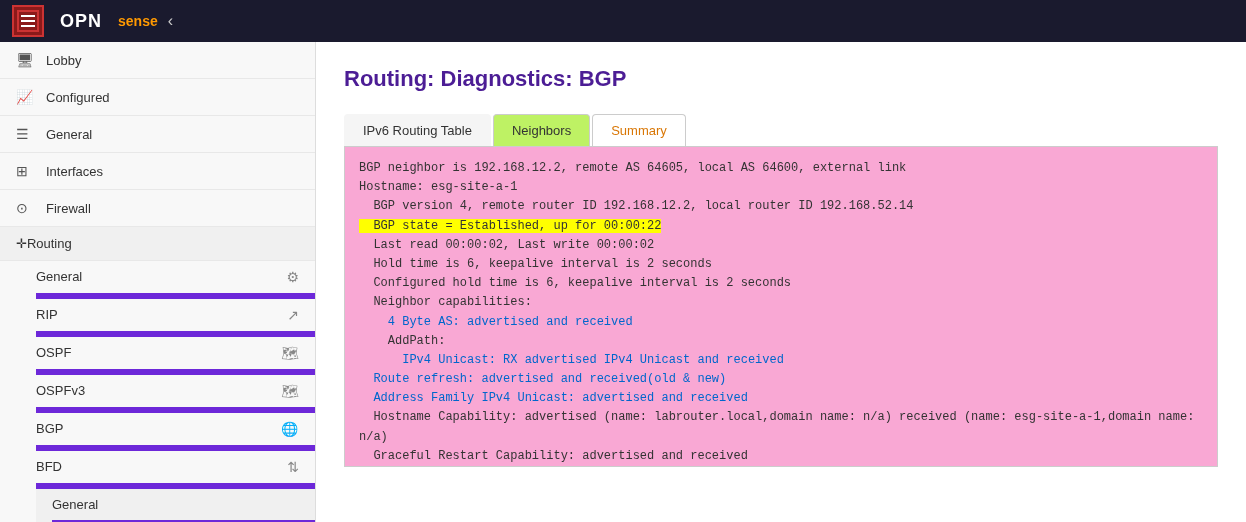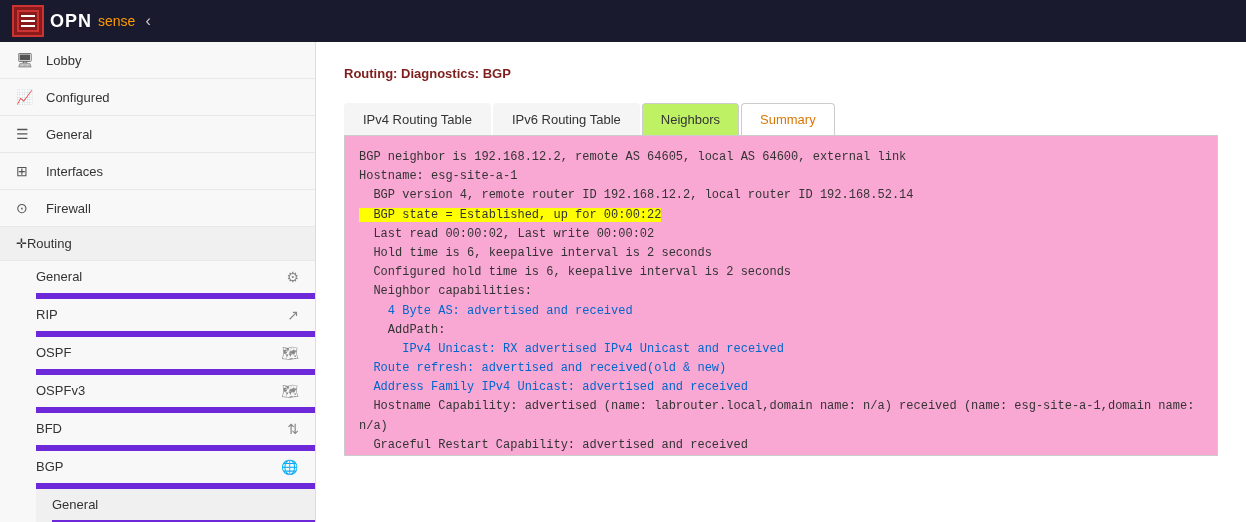--- a/index.html
+++ b/index.html
@@ -10,21 +10,21 @@
       background: #1a1a2e;
       height: 42px;
       display: flex;
       align-items: center;
       padding: 0 12px;
       flex-shrink: 0;
     }
     .navbar-logo {
       display: flex;
       align-items: center;
-      gap: 6px;
+      gap: 16px;
     }
     .logo-icon {
       width: 32px;
       height: 32px;
       background: #8B1A1A;
       border: 2px solid #cc3333;
       display: flex;
       align-items: center;
       justify-content: center;
       color: #fff;
@@ -84,23 +84,23 @@
     }
 
     
     .content {
       flex: 1;
       overflow: auto;
       background: #fff;
       padding: 24px 28px;
     }
     .page-title {
-      font-size: 13px;
+      font-size: 22px;
       font-weight: 600;
-      color: #7f1d1d;
+      color: #4c1d95;
       margin-bottom: 22px;
     }
 
     
     .tabs {
       display: flex;
       border-bottom: 1px solid #ccc;
       margin-bottom: 0;
     }
     .tab {
@@ -167,21 +167,21 @@
   <div class="navbar-logo">
     <div class="logo-icon">
       <svg width="22" height="22" viewBox="0 0 22 22">
         <rect x="1" y="1" width="20" height="20" fill="none" stroke="#cc3333" stroke-width="2"></rect>
         <line x1="4" y1="6" x2="18" y2="6" stroke="#fff" stroke-width="2"></line>
         <line x1="4" y1="11" x2="18" y2="11" stroke="#fff" stroke-width="2"></line>
         <line x1="4" y1="16" x2="18" y2="16" stroke="#fff" stroke-width="2"></line>
       </svg>
     </div>
     <span style="color:#fff;font-size:18px;font-weight:bold;letter-spacing:1px;">OPN</span>
-      <span style="color:#f90;font-size:14px;">sense</span>
+      <span style="color:#f90;font-size:14px;font-weight:bold;">sense</span>
   </div>
   <span class="navbar-toggle">‹</span>
 </div>
 
 <div class="main-layout">
 
   <div class="sidebar">
     <div class="sidebar-item">
       <span class="icon">🖥</span>
       <span>Lobby</span>
@@ -220,43 +220,42 @@
         </div>
         <div class="sidebar-sub-item">
           <span>OSPF</span>
           <span style="color:#888;font-size:14px;">🗺</span>
         </div>
         <div class="sidebar-sub-item">
           <span>OSPFv3</span>
           <span style="color:#888;font-size:14px;">🗺</span>
         </div>
         <div class="sidebar-sub-item">
+          <span>BGP</span>
+          <span style="color:#888;font-size:14px;">🌐</span>
+        </div>
+        <div class="sidebar-sub-item">
           <span>BFD</span>
           <span style="color:#888;font-size:14px;">⇅</span>
-        </div>
-        <div class="sidebar-sub-item">
-          <span>BGP</span>
-          <span style="color:#888;font-size:14px;">🌐</span>
         </div>
 
         <div style="padding-left:16px;background:#f0f0f0;">
           <div class="sidebar-sub-item">
             <span>General</span>
           </div>
 
         </div>
       </div>
     </div>
   </div>
 
   <div class="content">
     <div class="page-title">Routing: Diagnostics: BGP</div>
 
     <div class="tabs">
-      <div class="tab">IPv4 Routing Table</div>
       <div class="tab">IPv6 Routing Table</div>
       <div class="tab active">Neighbors</div>
       <div class="tab active-orange">Summary</div>
     </div>
 
     <div class="bgp-output" id="bgp-output-container"><span class="bgp-line">BGP neighbor is 192.168.12.2, remote AS 64605, local AS 64600, external link</span><span class="bgp-line">Hostname: esg-site-a-1</span><span class="bgp-line">  BGP version 4, remote router ID 192.168.12.2, local router ID 192.168.52.14</span><span class="bgp-line"><span class="bgp-highlight">  BGP state = Established, up for 00:00:22</span></span><span class="bgp-line">  Last read 00:00:02, Last write 00:00:02</span><span class="bgp-line">  Hold time is 6, keepalive interval is 2 seconds</span><span class="bgp-line">  Configured hold time is 6, keepalive interval is 2 seconds</span><span class="bgp-line">  Neighbor capabilities:</span><span class="bgp-line"><span class="bgp-blue">    4 Byte AS: advertised and received</span></span><span class="bgp-line">    AddPath:</span><span class="bgp-line"><span class="bgp-blue">      IPv4 Unicast: RX advertised IPv4 Unicast and received</span></span><span class="bgp-line"><span class="bgp-blue">  Route refresh: advertised and received(old &amp; new)</span></span><span class="bgp-line"><span class="bgp-blue">  Address Family IPv4 Unicast: advertised and received</span></span><span class="bgp-line">  Hostname Capability: advertised (name: labrouter.local,domain name: n/a) received (name: esg-site-a-1,domain name: n/a)</span><span class="bgp-line">  Graceful Restart Capability: advertised and received</span><span class="bgp-line">    Remote Restart timer is 180 seconds</span></div>
   </div>
 </div>
 
 </body></html>

